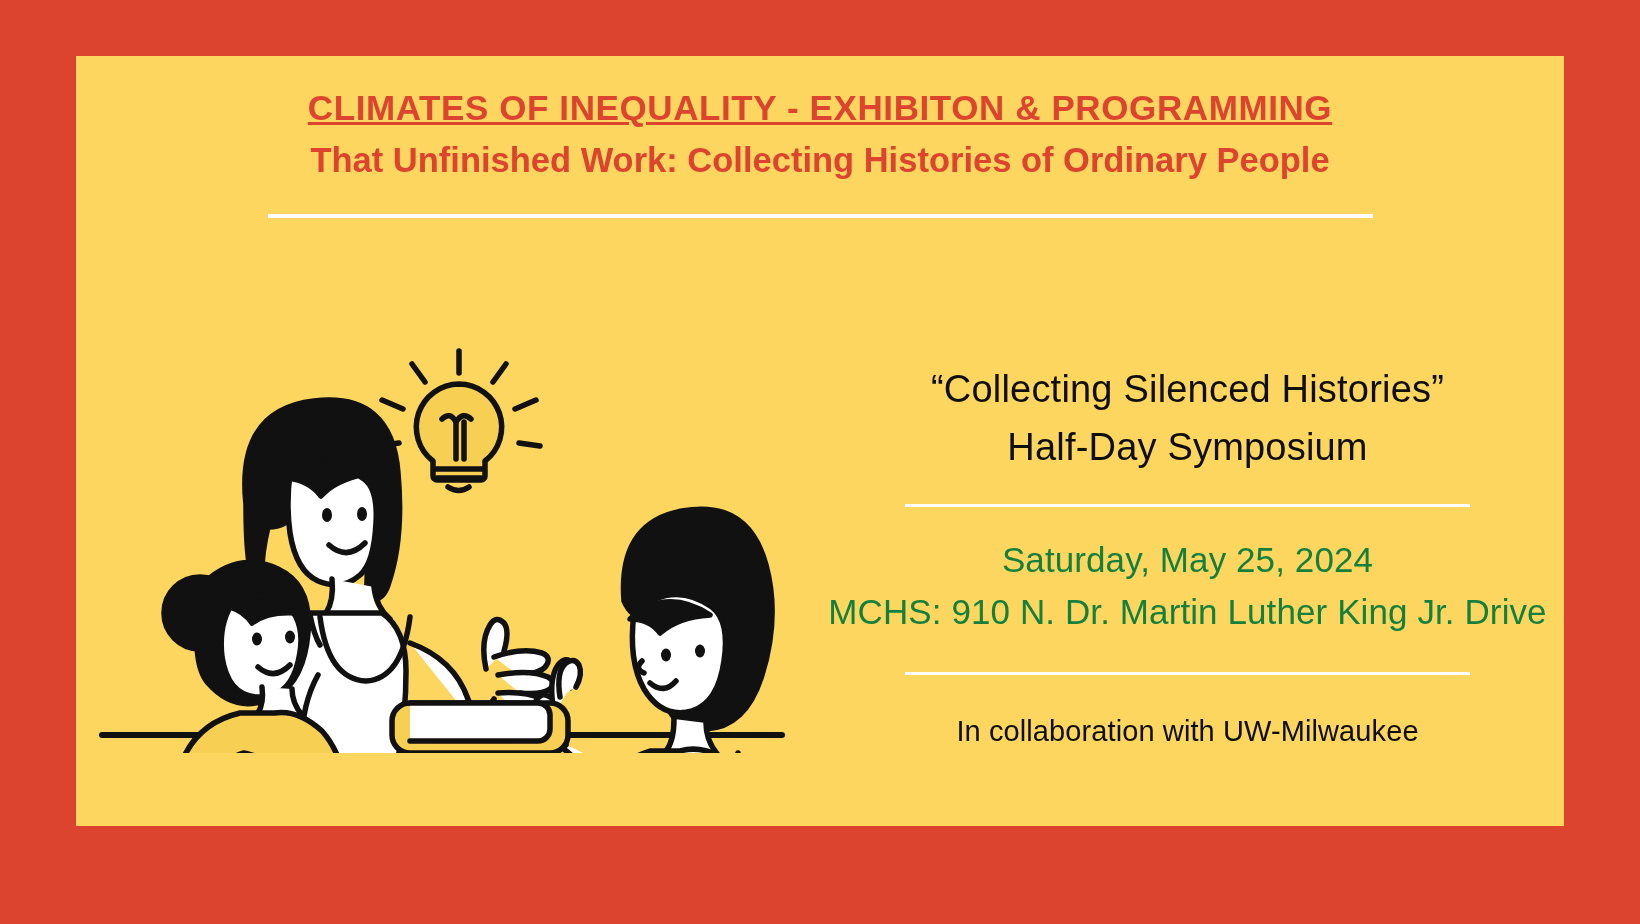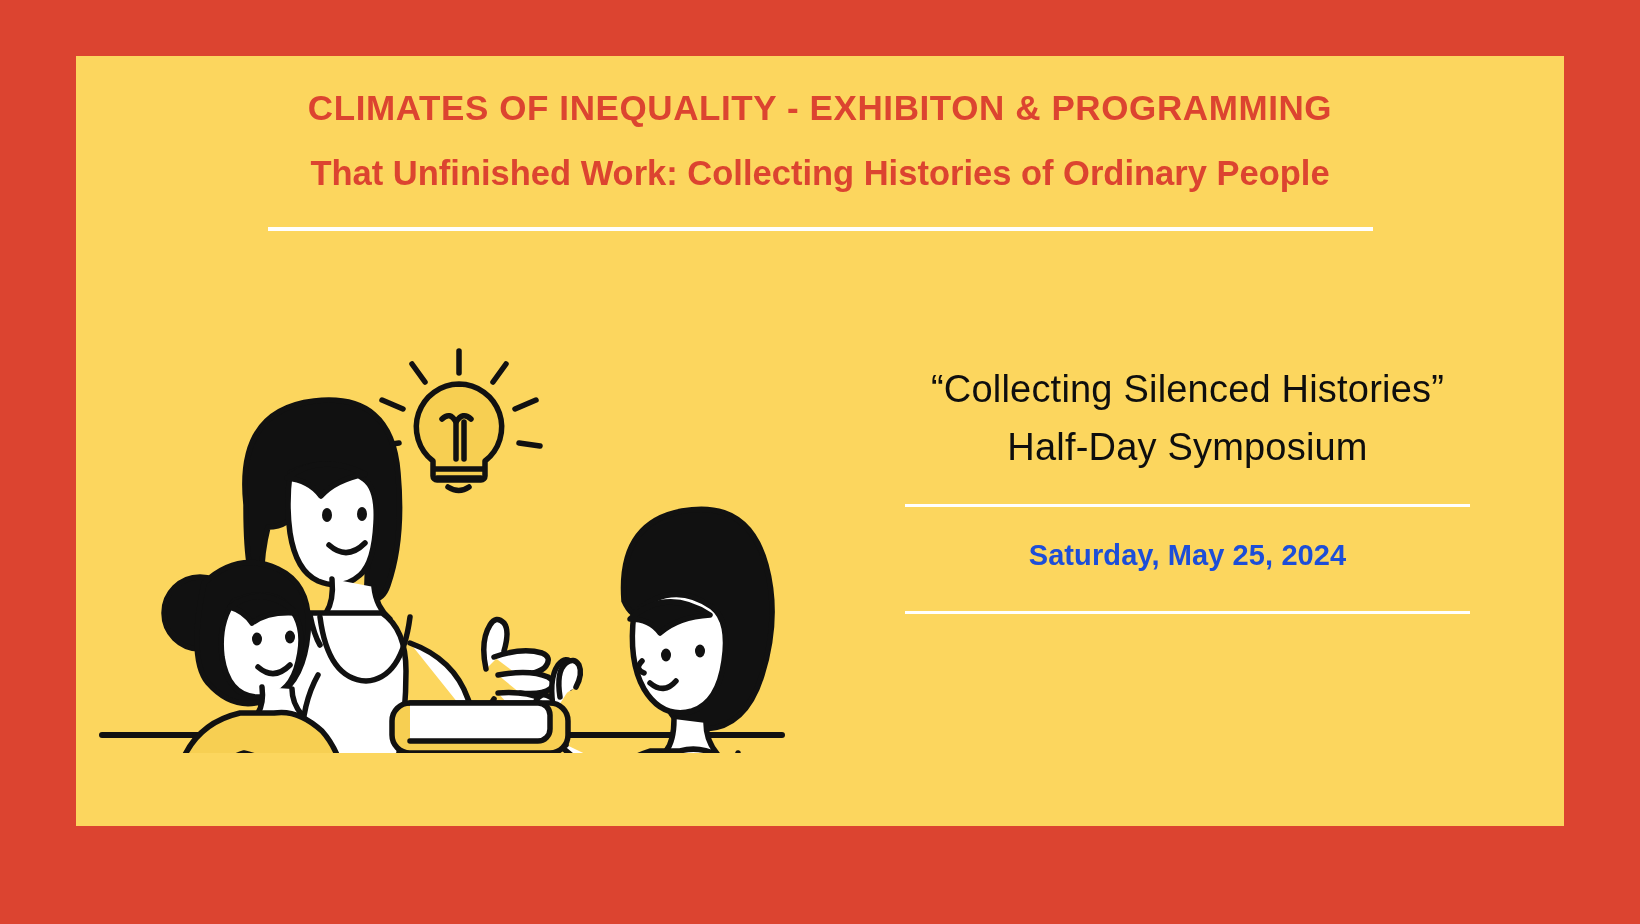--- a/index.html
+++ b/index.html
@@ -24,23 +24,24 @@
   
   #header { position:absolute; left:0; top:0; width:100%; text-align:center; }
   #kicker {
     margin-top:33px;
     font-size:35px;
     font-weight:bold;
     letter-spacing:0.6px;
     color:#DC4430;
     line-height:1.1;
     white-space:nowrap;
+    text-decoration:underline;
   }
   #subtitle {
-    margin-top:26px;
+    margin-top:13px;
     font-size:34.5px;
     font-weight:bold;
     color:#DC4430;
     line-height:1.15;
     white-space:nowrap;
   }
   #header-rule {
     width:1105px; height:4px;
     background:#FFFFFF;
     margin:34px auto 0 auto;
@@ -72,24 +73,24 @@
     line-height:1.52;
     font-weight:300;
     letter-spacing:0.2px;
   }
   .info-rule {
     width:565px; height:3.5px;
     background:#FFFFFF;
     margin:27px auto;
   }
   .info-line {
-    font-size:29px;
-    color:#1d4ed8;
+    font-size:35px;
+    color:#15803d;
     line-height:1.48;
-    font-weight:700;
+    font-weight:400;
     letter-spacing:0.1px;
   }
   .info-foot {
     font-size:29px;
     color:#0E0E0E;
     font-weight:300;
     letter-spacing:0.1px;
   }
   #rule-bottom { margin-top:34px; margin-bottom:40px; }
 
@@ -240,20 +241,22 @@
         </svg>
       </div>
 
       <div id="info-col">
         <div class="info-head">“Collecting Silenced Histories”</div>
         <div class="info-head">Half-Day Symposium</div>
 
         <div class="info-rule"></div>
 
         <div class="info-line">Saturday, May 25, 2024</div>
+        <div class="info-line">MCHS: 910 N. Dr. Martin Luther King Jr. Drive</div>
 
         <div class="info-rule" id="rule-bottom"></div>
 
+        <div class="info-foot">In collaboration with UW-Milwaukee</div>
       </div>
 
     </div>
   </div>
 </div>
 
 </body></html>

